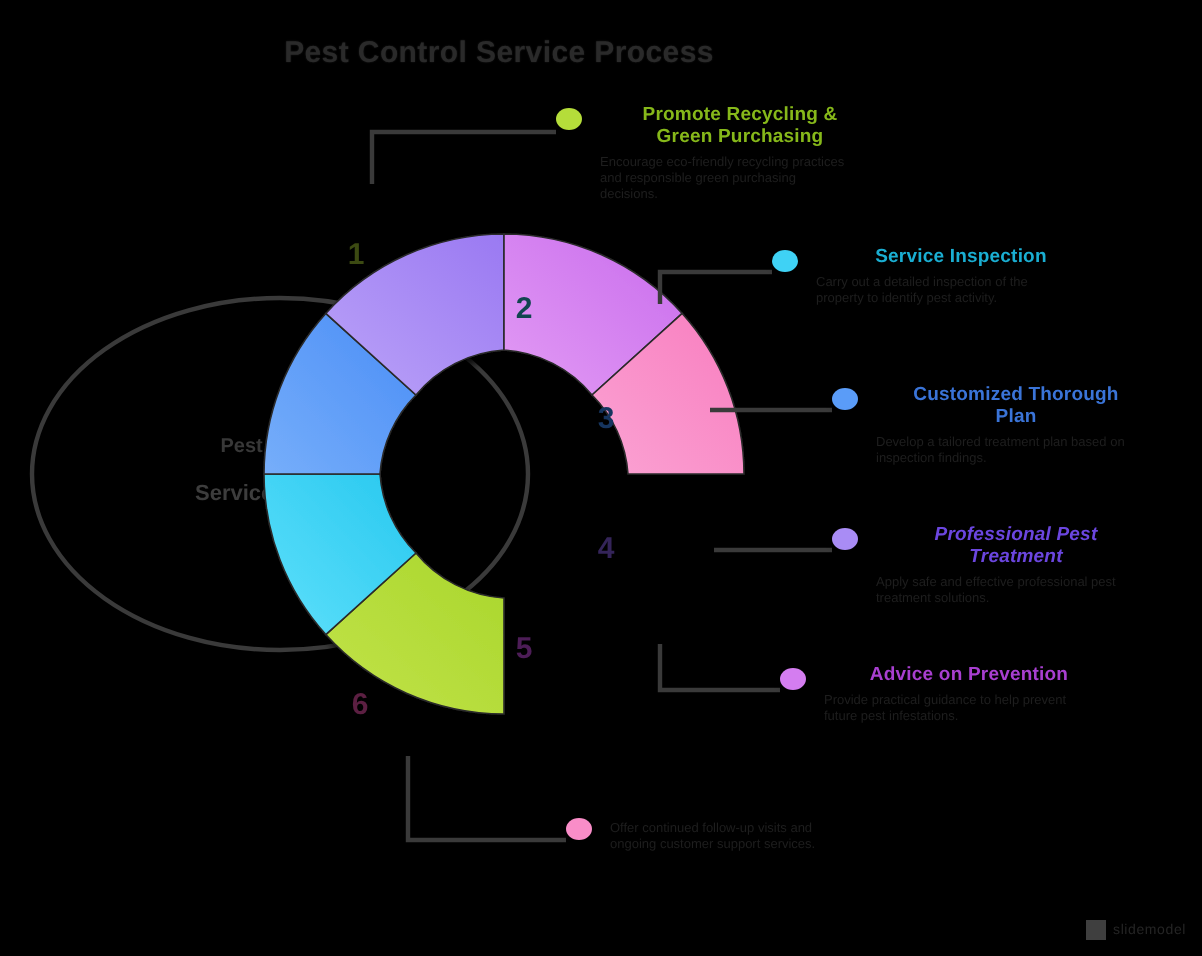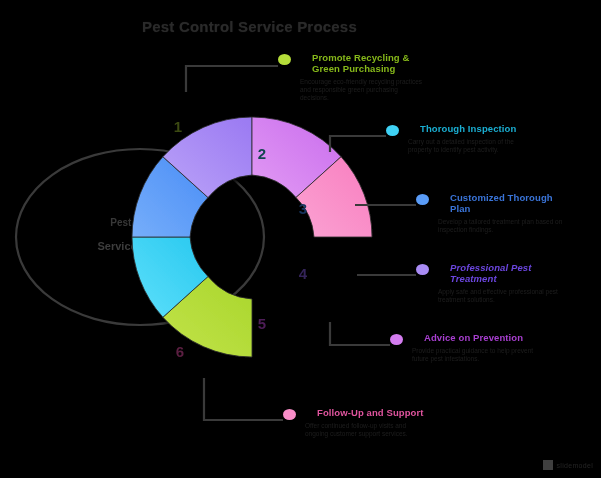--- a/index.html
+++ b/index.html
@@ -50,20 +50,21 @@
   .legend-dot {
     position: absolute; left: 0; top: 2px;
     width: 13px; height: 11px; border-radius: 50%;
     box-shadow: 0 0 3px rgba(0,0,0,.9);
   }
   .legend-head {
     margin-left: 34px;
     font-size: 9.5px; font-weight: bold;
     line-height: 11px;
     letter-spacing: .1px;
+    text-align: center;
   }
   .legend-body {
     margin-left: 22px;
     margin-top: 4px;
     font-size: 6.5px;
     line-height: 8px;
     color: #1e1e1e;
     max-width: 125px;
   }
 
@@ -172,21 +173,21 @@
   </svg>
 
   <div class="legend-item" style="left:278px; top:52px; width:150px;">
     <span class="legend-dot" style="background:#b5dd3a;"></span>
     <div class="legend-head" style="color:#86b81a;">Promote Recycling &amp; Green Purchasing</div>
     <div class="legend-body">Encourage eco-friendly recycling practices and responsible green purchasing decisions.</div>
   </div>
 
   <div class="legend-item" style="left:386px; top:123px; width:155px;">
     <span class="legend-dot" style="background:#3fd2f5;"></span>
-    <div class="legend-head" style="color:#1aaed2;">Thorough Inspection</div>
+    <div class="legend-head" style="color:#1aaed2;">Service Inspection</div>
     <div class="legend-body">Carry out a detailed inspection of the property to identify pest activity.</div>
   </div>
 
   <div class="legend-item" style="left:416px; top:192px; width:150px;">
     <span class="legend-dot" style="background:#5a9cf8;"></span>
     <div class="legend-head" style="color:#3a74d8;">Customized Thorough Plan</div>
     <div class="legend-body">Develop a tailored treatment plan based on inspection findings.</div>
   </div>
 
   <div class="legend-item" style="left:416px; top:262px; width:150px;">
@@ -196,21 +197,20 @@
   </div>
 
   <div class="legend-item" style="left:390px; top:332px; width:155px;">
     <span class="legend-dot" style="background:#d47df0;"></span>
     <div class="legend-head" style="color:#a83fd0;">Advice on Prevention</div>
     <div class="legend-body">Provide practical guidance to help prevent future pest infestations.</div>
   </div>
 
   <div class="legend-item" style="left:283px; top:407px; width:155px;">
     <span class="legend-dot" style="background:#f98dc8;"></span>
-    <div class="legend-head" style="color:#e0549e;">Follow-Up and Support</div>
     <div class="legend-body">Offer continued follow-up visits and ongoing customer support services.</div>
   </div>
 
   <div class="watermark">
     <span class="wm-box"></span>
     <span class="wm-text">slidemodel</span>
   </div>
 
 </div>
 

